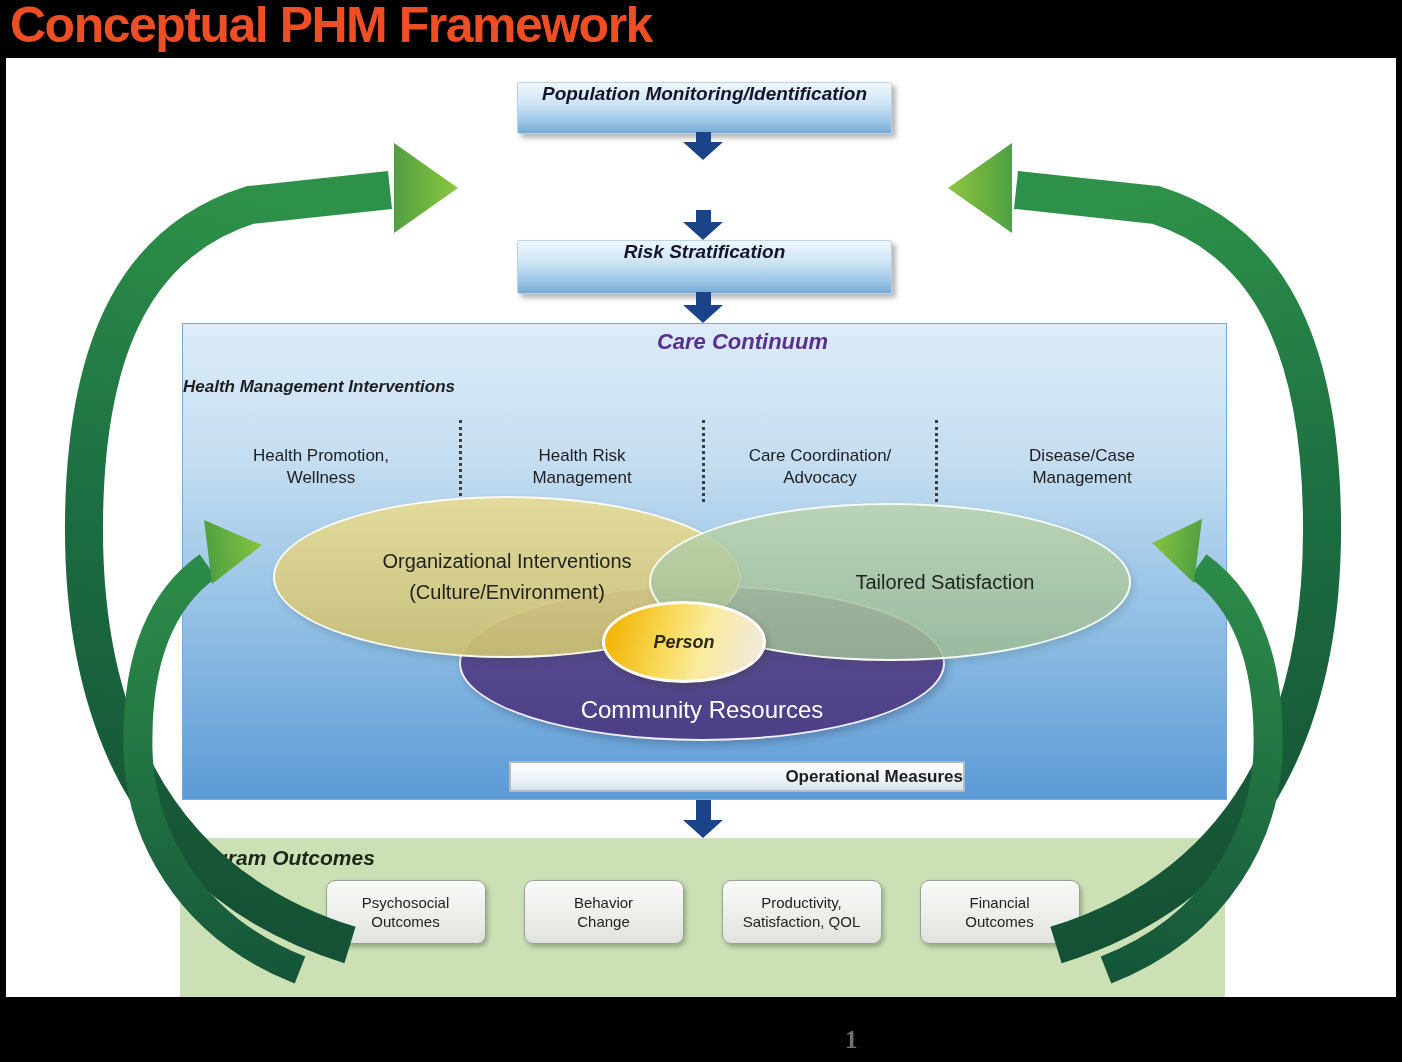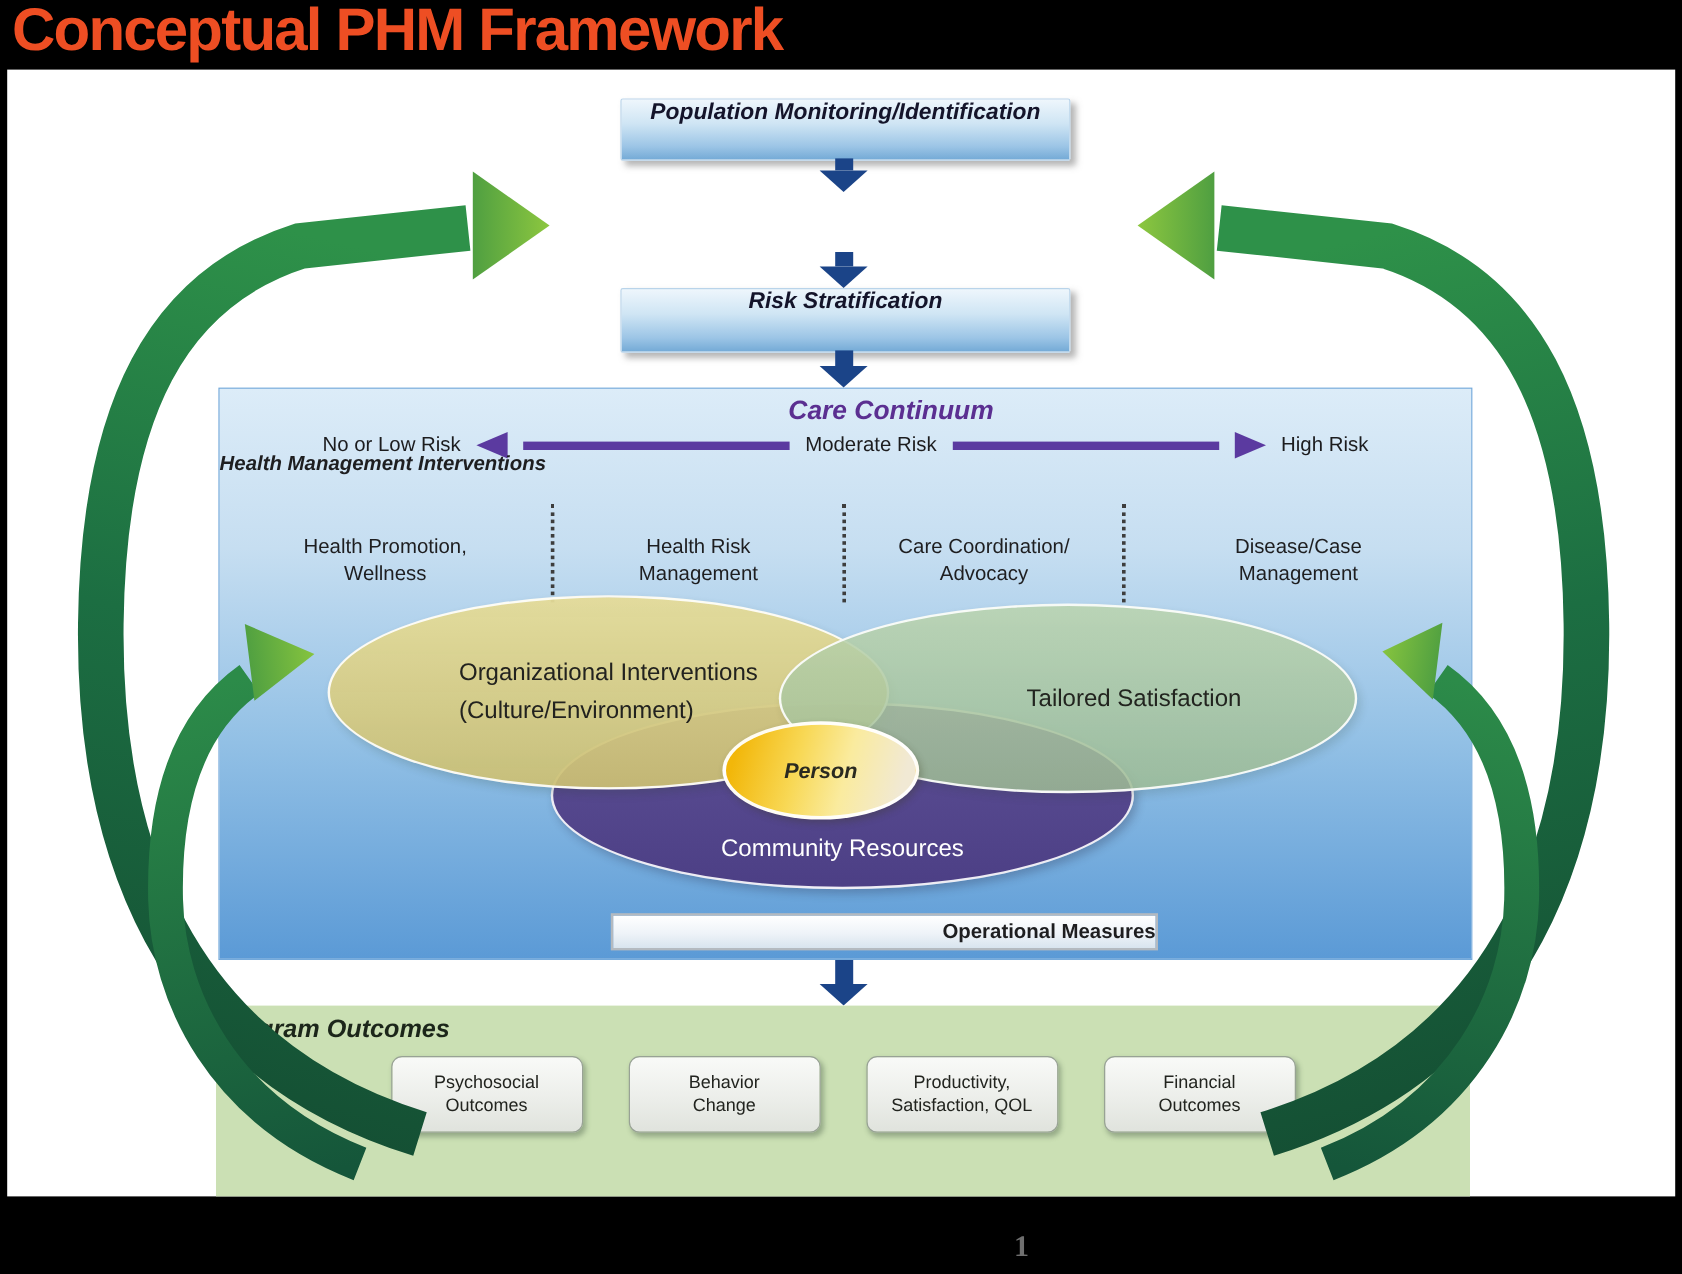--- a/index.html
+++ b/index.html
@@ -62,21 +62,21 @@
     position:absolute;top:96px;left:0;width:100%;display:flex;align-items:center;
   }
   .col-cell{
     padding-top:12px;text-align:center;font-size:17px;line-height:1.3;color:#1e1e20;
     white-space:pre-line;box-sizing:border-box;
   }
   .col-sep{border-left:3px dotted #3d3d3d;height:82px;}
   
   .ellipse{
     position:absolute;border-radius:50%;
-    display:flex;align-items:center;justify-content:center;text-align:left;
+    display:flex;align-items:center;justify-content:center;text-align:center;
     border:2px solid rgba(255,255,255,0.9);box-sizing:border-box;
   }
   .e-yellow{
     left:90px;top:172px;width:468px;height:162px;z-index:2;
     background:linear-gradient(180deg,rgba(228,219,152,0.95),rgba(203,191,115,0.93));
     box-shadow:3px 4px 7px rgba(40,60,40,0.18);
   }
   .e-yellow .etext{font-size:20px;line-height:1.55;color:#22221f;white-space:pre-line;}
   .e-green{
     left:466px;top:179px;width:482px;height:158px;z-index:3;
@@ -91,21 +91,21 @@
   }
   .e-person{
     left:419px;top:277px;width:164px;height:82px;z-index:4;
     background:linear-gradient(105deg,#f2b70a 8%,#f8d855 38%,#faeb9e 62%,#f1e9d4 90%);
     border:3px solid rgba(255,255,255,0.95);
     box-shadow:2px 3px 6px rgba(60,60,30,0.3);
   }
   .e-person .etext{font-size:18px;font-weight:bold;font-style:italic;color:#2a2a20;}
   .community-label{
     position:absolute;left:276px;top:372px;width:486px;z-index:5;text-align:center;
-    font-size:20px;color:#ffffff;
+    font-size:24px;color:#ffffff;
   }
   .op-bar{
     position:absolute;left:326px;top:437px;width:456px;height:31px;z-index:5;
     background:linear-gradient(180deg,#ffffff 0%,#eef3f8 55%,#d8e4ee 100%);
     border:2px solid #b4bac0;box-sizing:border-box;
     display:flex;align-items:center;justify-content:flex-end;
     font-size:17px;font-weight:bold;color:#1e1e20;
   }
   
   .green-panel{
@@ -204,29 +204,20 @@
       <span>Risk Stratification</span>
     </div>
     <div class="down-arrow" style="top:234px;height:31px;">
       <i class="shaft"></i>
       <i class="head"></i>
     </div>
 
     <div class="blue-panel">
       <div class="cc-title">Care Continuum</div>
 
-      <div class="risk-row">
-        <span class="risk-label">No or Low Risk</span>
-        <span class="tri-left"></span>
-        <span class="risk-line"></span>
-        <span class="risk-label">Moderate Risk</span>
-        <span class="risk-line"></span>
-        <span class="tri-right"></span>
-        <span class="risk-label">High Risk</span>
-      </div>
 
       <div class="cc-sub">Health Management Interventions</div>
 
       <div class="cols-row">
         <div class="col-cell" style="width:276px;">Health Promotion,
 Wellness</div>
         <div class="col-sep"></div>
         <div class="col-cell" style="width:240px;">Health Risk
 Management</div>
         <div class="col-sep"></div>

